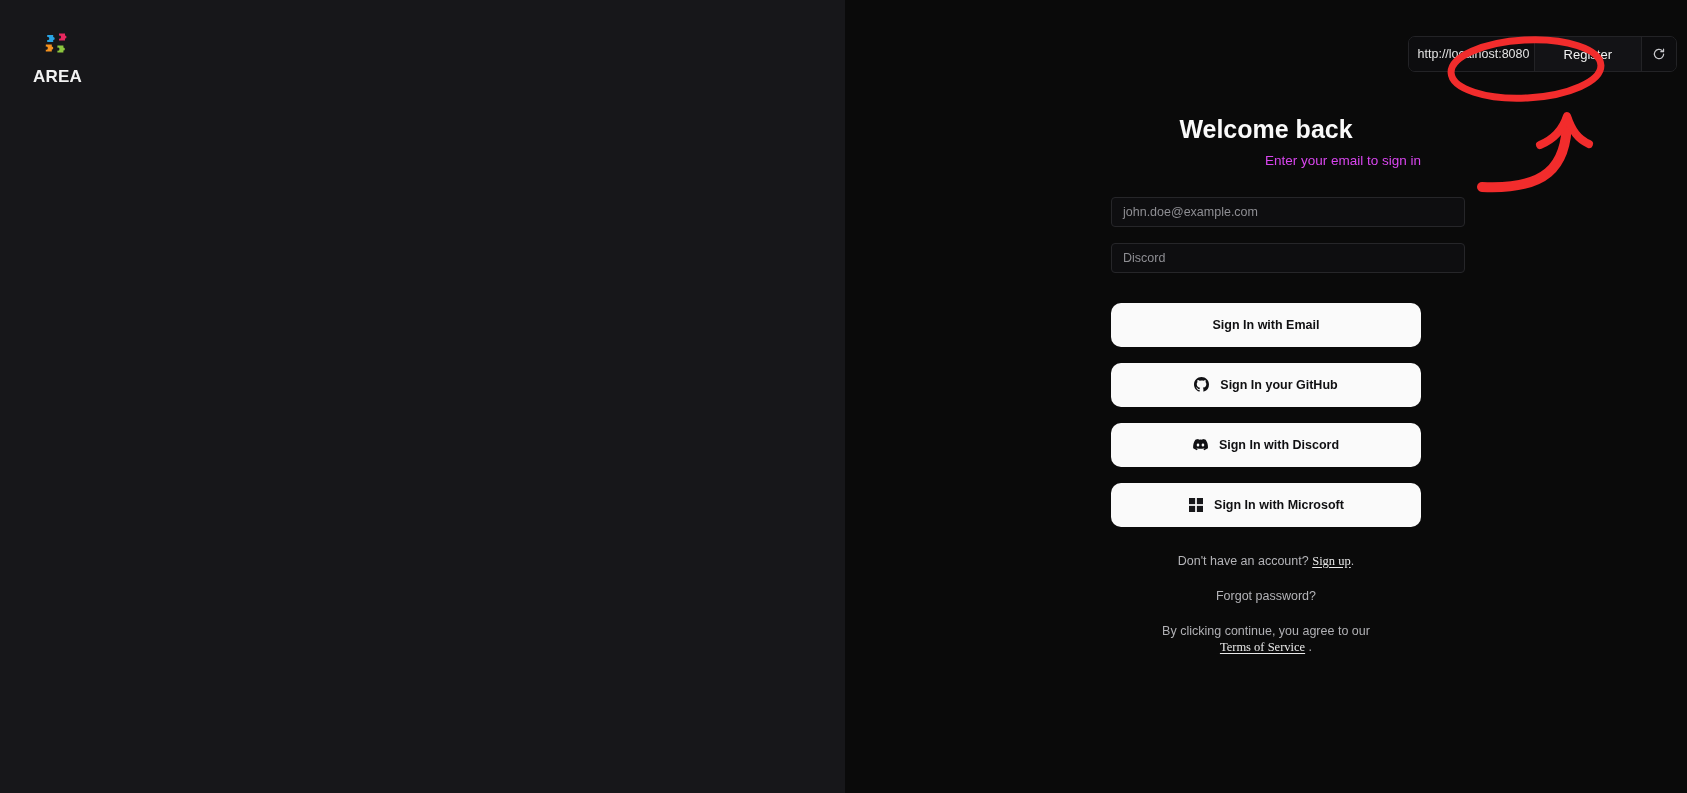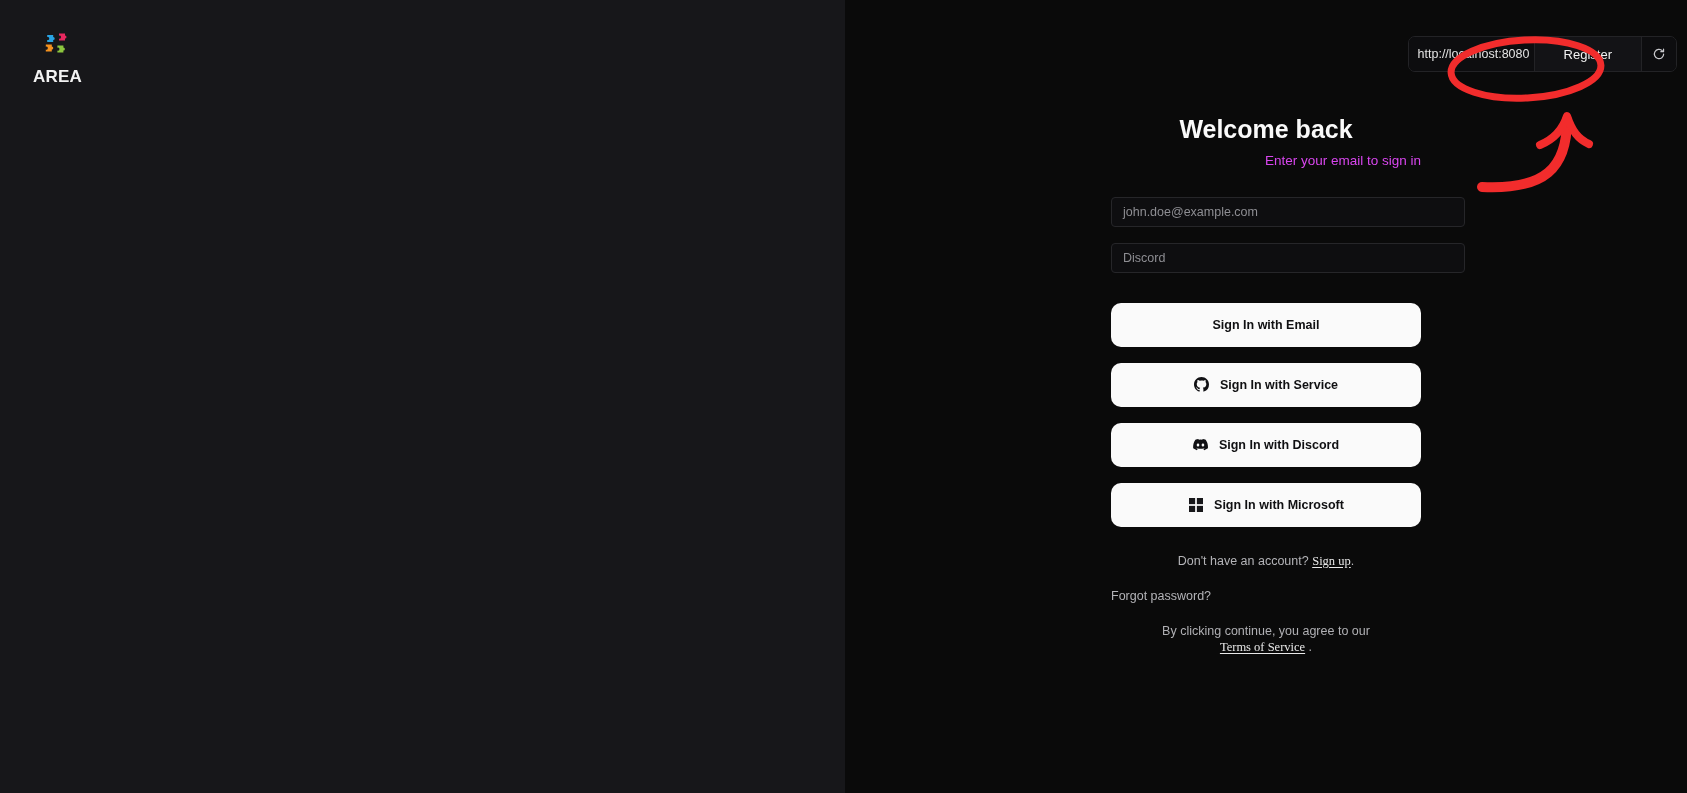--- a/index.html
+++ b/index.html
@@ -226,21 +226,21 @@
     text-decoration: underline;
     text-underline-offset: 2px;
     cursor: pointer;
     font-family: Liberation Serif, serif;
   }
 
   .forgot {
     margin-top: 20px;
     font-size: 12.5px;
     color: #b4b4b8;
-    text-align: left;
+    text-align: center;
     cursor: pointer;
   }
 
   .terms {
     margin-top: 20px;
     font-size: 12.5px;
     color: #b0b0b4;
     text-align: center;
     line-height: 1.32;
   }
@@ -311,21 +311,21 @@
         <button class="btn email-btn">
           <span>Sign In with Email</span>
         </button>
 
         <button class="btn">
           <span class="btn-icon">
             <svg width="15" height="15" viewBox="0 0 16 16" fill="#111114" xmlns="http://www.w3.org/2000/svg">
               <path d="M8 0C3.58 0 0 3.58 0 8c0 3.54 2.29 6.53 5.47 7.59.4.07.55-.17.55-.38 0-.19-.01-.82-.01-1.49-2.01.37-2.53-.49-2.69-.94-.09-.23-.48-.94-.82-1.13-.28-.15-.68-.52-.01-.53.63-.01 1.08.58 1.23.82.72 1.21 1.87.87 2.33.66.07-.52.28-.87.51-1.07-1.78-.2-3.64-.89-3.64-3.95 0-.87.31-1.59.82-2.15-.08-.2-.36-1.02.08-2.12 0 0 .67-.21 2.2.82a7.4 7.4 0 0 1 2-.27c.68 0 1.36.09 2 .27 1.53-1.04 2.2-.82 2.2-.82.44 1.1.16 1.92.08 2.12.51.56.82 1.27.82 2.15 0 3.07-1.87 3.75-3.65 3.95.29.25.54.73.54 1.48 0 1.07-.01 1.93-.01 2.2 0 .21.15.46.55.38A8.01 8.01 0 0 0 16 8c0-4.42-3.58-8-8-8z"></path>
             </svg>
           </span>
-          <span>Sign In with Service</span>
+          <span>Sign In your GitHub</span>
         </button>
 
 
         <button class="btn">
           <span class="btn-icon">
             <svg width="15" height="15" viewBox="0 0 16 12" fill="#111114" xmlns="http://www.w3.org/2000/svg">
               <path d="M13.55 1.02A13.2 13.2 0 0 0 10.3.02c-.14.25-.3.59-.41.86a12.3 12.3 0 0 0-3.67 0A9.3 9.3 0 0 0 5.8.02a13.2 13.2 0 0 0-3.26 1c-2.06 3.07-2.62 6.07-2.34 9.02A13.3 13.3 0 0 0 4.2 12c.33-.45.62-.93.87-1.43-.48-.18-.93-.4-1.36-.66.11-.8.22-.17.33-.25a9.5 9.5 0 0 0 8.02 0c.11.08.22.17.33.25-.43.26-.89.48-1.37.66.25.5.54.98.87 1.43a13.25 13.25 0 0 0 4.01-1.96c.33-3.42-.56-6.4-2.35-9.02zM5.35 8.25c-.78 0-1.42-.72-1.42-1.6 0-.88.63-1.6 1.42-1.6s1.44.72 1.42 1.6c0 .88-.63 1.6-1.42 1.6zm5.26 0c-.78 0-1.42-.72-1.42-1.6 0-.88.63-1.6 1.42-1.6s1.43.72 1.42 1.6c0 .88-.63 1.6-1.42 1.6z"></path>
             </svg>
           </span>
           <span>Sign In with Discord</span>

